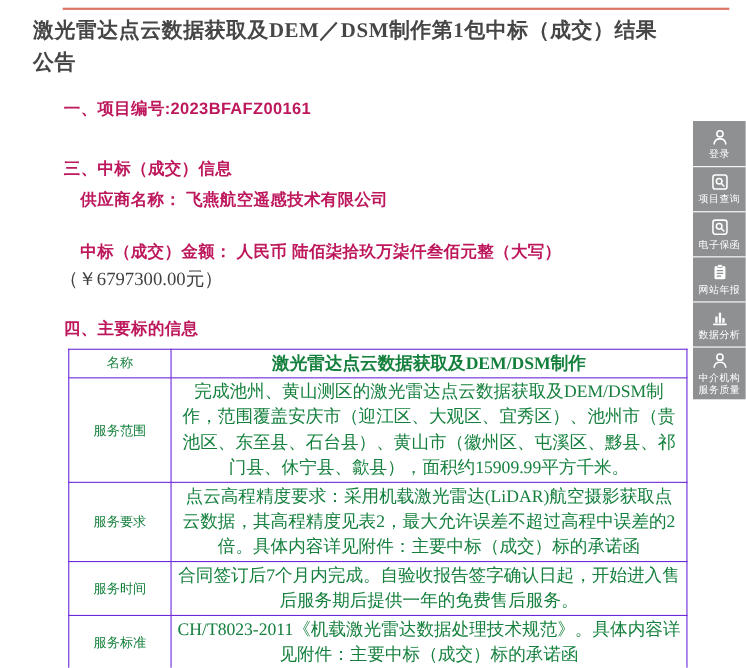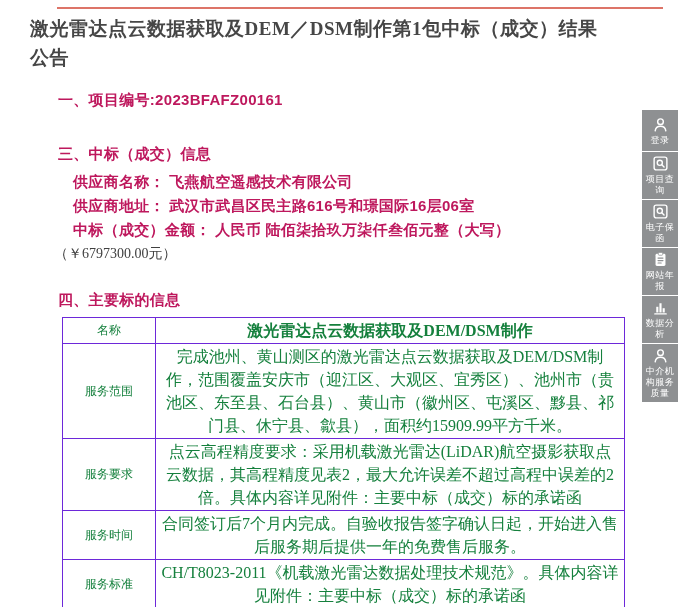--- a/index.html
+++ b/index.html
@@ -21,21 +21,21 @@
   .line{
     position:absolute;white-space:nowrap;color:#be185d;
     font-weight:bold;font-size:15px;line-height:20px;letter-spacing:.3px;
   }
   .l1{top:90px;left:58px;}
   .l2{top:117px;left:58px;}
   .l3{top:144px;left:58px;}
   .l4{top:172px;left:73px;}
   .l5{top:196px;left:73px;}
   .l6{top:220px;left:73px;}
-  .l7{top:244px;left:54px;font-family:"Liberation Serif","DejaVu Serif",serif;font-weight:normal;font-size:14px;color:#404040;letter-spacing:0;}
+  .l7{top:244px;left:54px;font-family:"Liberation Serif","DejaVu Serif",serif;font-weight:normal;font-size:17px;color:#404040;letter-spacing:0;}
   .l8{top:290px;left:58px;}
 
   table.subject{
     position:absolute;top:317px;left:62px;width:563px;
     border-collapse:collapse;table-layout:fixed;
   }
   table.subject td{
     border:1px solid #6d28d9;vertical-align:middle;color:#15803d;
     padding:1px 5px;overflow:hidden;
   }
@@ -48,21 +48,21 @@
     font-family:"Liberation Serif","DejaVu Serif",serif;
     font-size:16px;line-height:23px;color:#333;
   }
   tr.tr0{height:25px;}  tr.tr0 td.val{font-weight:bold;font-size:16px;}
   tr.tr1{height:93px;}
   tr.tr2{height:72px;}
   tr.tr3{height:48px;margin-top:34px;}
   tr.tr4{height:40px;}
 
   .sidebar{
-    position:absolute;top:110px;right:0;width:36px;background:#8e9092;
+    position:absolute;top:110px;right:0;width:48px;background:#8e9092;
     display:flex;flex-direction:column;align-items:stretch;
   }
   .sb-item{
     display:flex;flex-direction:column;align-items:center;justify-content:center;
     min-height:41px;padding:3px 1px;cursor:pointer;box-sizing:border-box;
   }
   .sb-item + .sb-item{border-top:1px solid #ffffff;}
   .sb-icon{display:block;width:17px;height:17px;margin-bottom:2px;}
   .sb-icon svg{display:block;width:17px;height:17px;}
   .sb-label{
@@ -78,21 +78,20 @@
   <div class="red-line"></div>
 
   <div class="doc-title">
     <div>激光雷达点云数据获取及DEM／DSM制作第1包中标（成交）结果</div>
     <div>公告</div>
   </div>
 
   <div class="line l1">一、项目编号:2023BFAFZ00161</div>
   <div class="line l3">三、中标（成交）信息</div>
   <div class="line l4">供应商名称： 飞燕航空遥感技术有限公司</div>
-  <div class="line l5">供应商地址： 武汉市武昌区民主路616号和璟国际16层06室</div>
   <div class="line l6">中标（成交）金额： 人民币 陆佰柒拾玖万柒仟叁佰元整（大写）</div>
   <div class="line l7">（￥6797300.00元）</div>
   <div class="line l8">四、主要标的信息</div>
 
   <table class="subject">
     <tbody>
         <tr class="tr0">
       <td class="lbl">名称</td>
       <td class="val">激光雷达点云数据获取及DEM/DSM制作</td>
     </tr>

